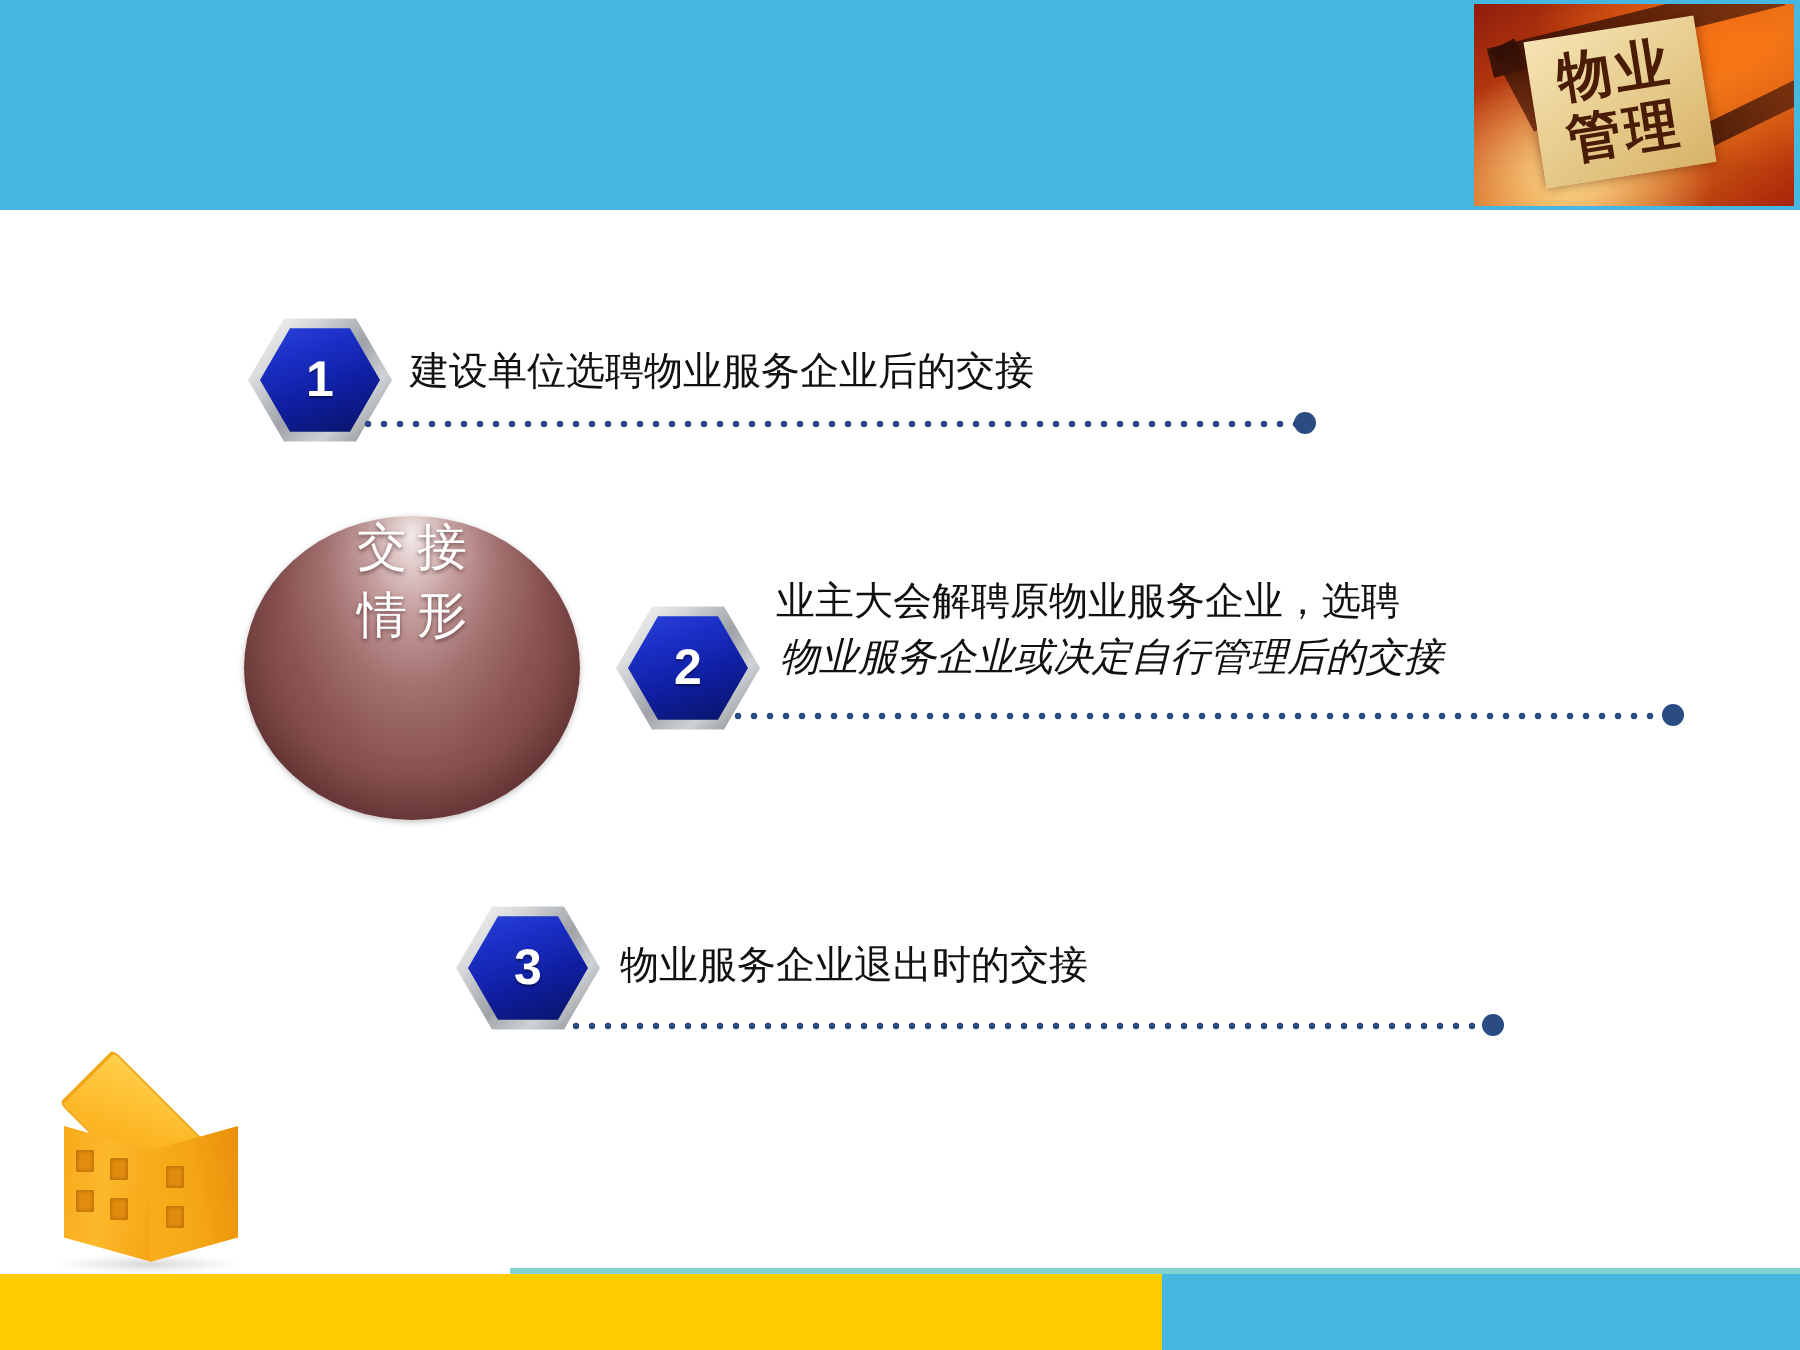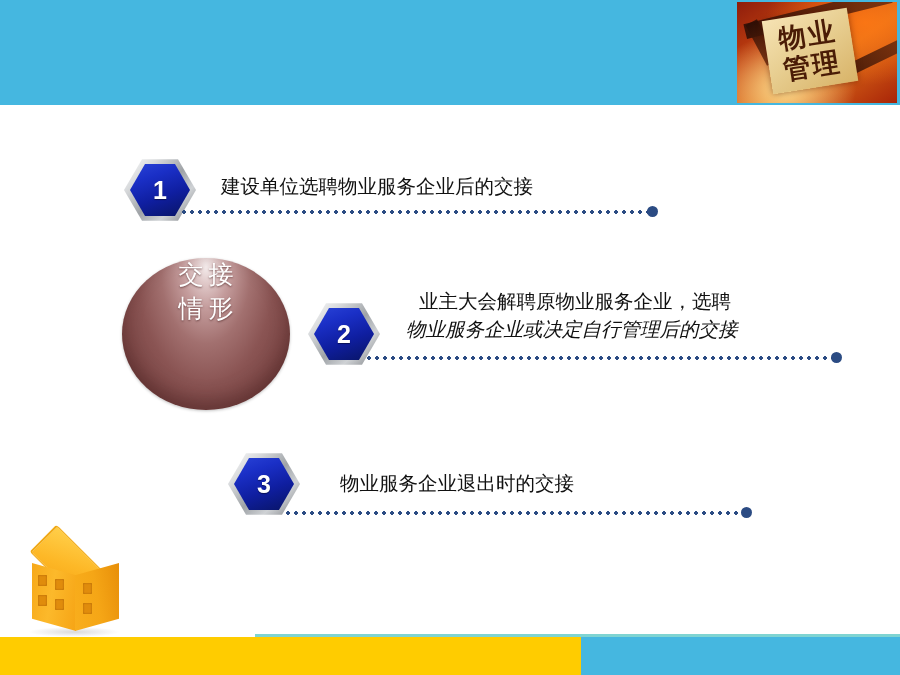--- a/index.html
+++ b/index.html
@@ -151,21 +151,20 @@
     text-shadow: 0 1px 1px rgba(0,0,0,.45);
   }
 
   .item-text {
     position: absolute;
     font-family: "Liberation Serif", "DejaVu Serif", serif;
     font-size: 19.5px;
     line-height: 27px;
     color: #111111;
     white-space: nowrap;
-    margin-left: 16px;
   }
 
   .dotline {
     position: absolute;
     height: 4px;
     background-image: radial-gradient(circle, #2b4b83 0 1.6px, rgba(0,0,0,0) 1.8px);
     background-size: 8px 4px;
     background-repeat: repeat-x;
     background-position: left center;
   }
@@ -277,34 +276,34 @@
     <div class="dotline-end" style="left:647px; top:206px;"></div>
   </div>
 
   <div class="item">
     <div class="hexwrap" style="left:308px; top:302px;">
       <div class="hex-outer"></div>
       <div class="hex-inner">
         <span class="hex-num">2</span>
       </div>
     </div>
-    <div class="item-text" style="left:403px; top:288px;text-align:right;">业主大会解聘原物业服务企业，选聘</div>
+    <div class="item-text" style="left:388px; top:288px;text-align:right;">业主大会解聘原物业服务企业，选聘</div>
     <div class="item-text" style="left:390px; top:316px;font-style:italic;">物业服务企业或决定自行管理后的交接</div>
     <div class="dotline" style="left:365px; top:356px; width:469px;"></div>
     <div class="dotline-end" style="left:831px; top:352px;"></div>
   </div>
 
   <div class="item">
     <div class="hexwrap" style="left:228px; top:452px;">
       <div class="hex-outer"></div>
       <div class="hex-inner">
         <span class="hex-num">3</span>
       </div>
     </div>
-    <div class="item-text" style="left:324px; top:470px;text-align:right;">物业服务企业退出时的交接</div>
+    <div class="item-text" style="left:310px; top:470px;text-align:right;">物业服务企业退出时的交接</div>
     <div class="dotline" style="left:284px; top:511px; width:460px;"></div>
     <div class="dotline-end" style="left:741px; top:507px;"></div>
   </div>
 
   <div class="building">
     <div class="bld-shadow"></div>
     <div class="bld-top"></div>
     <div class="bld-left">
       <div class="bld-win" style="left:6px;  top:12px;"></div>
       <div class="bld-win" style="left:23px; top:16px;"></div>

